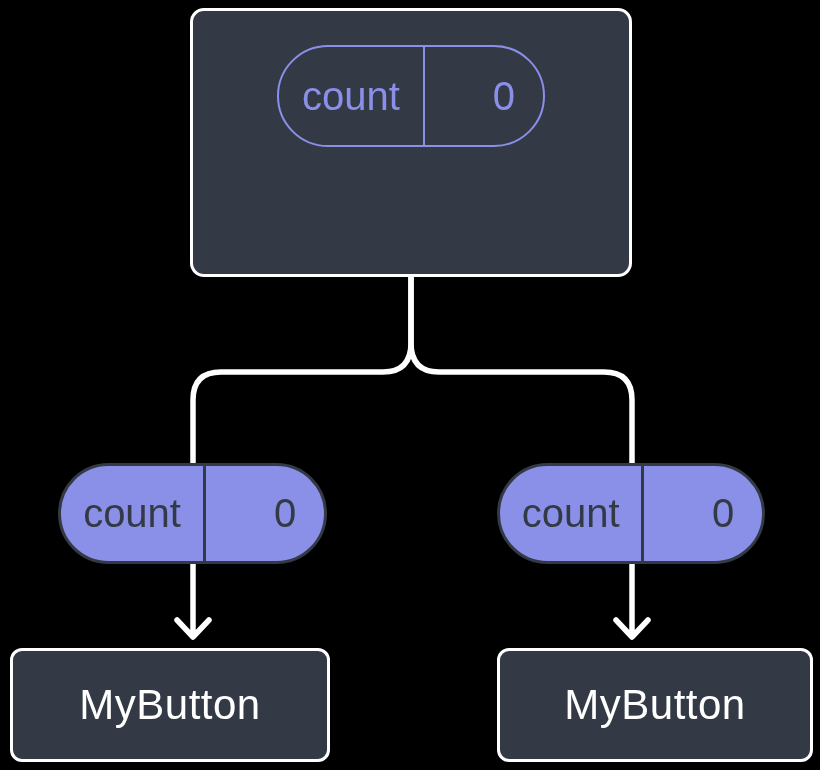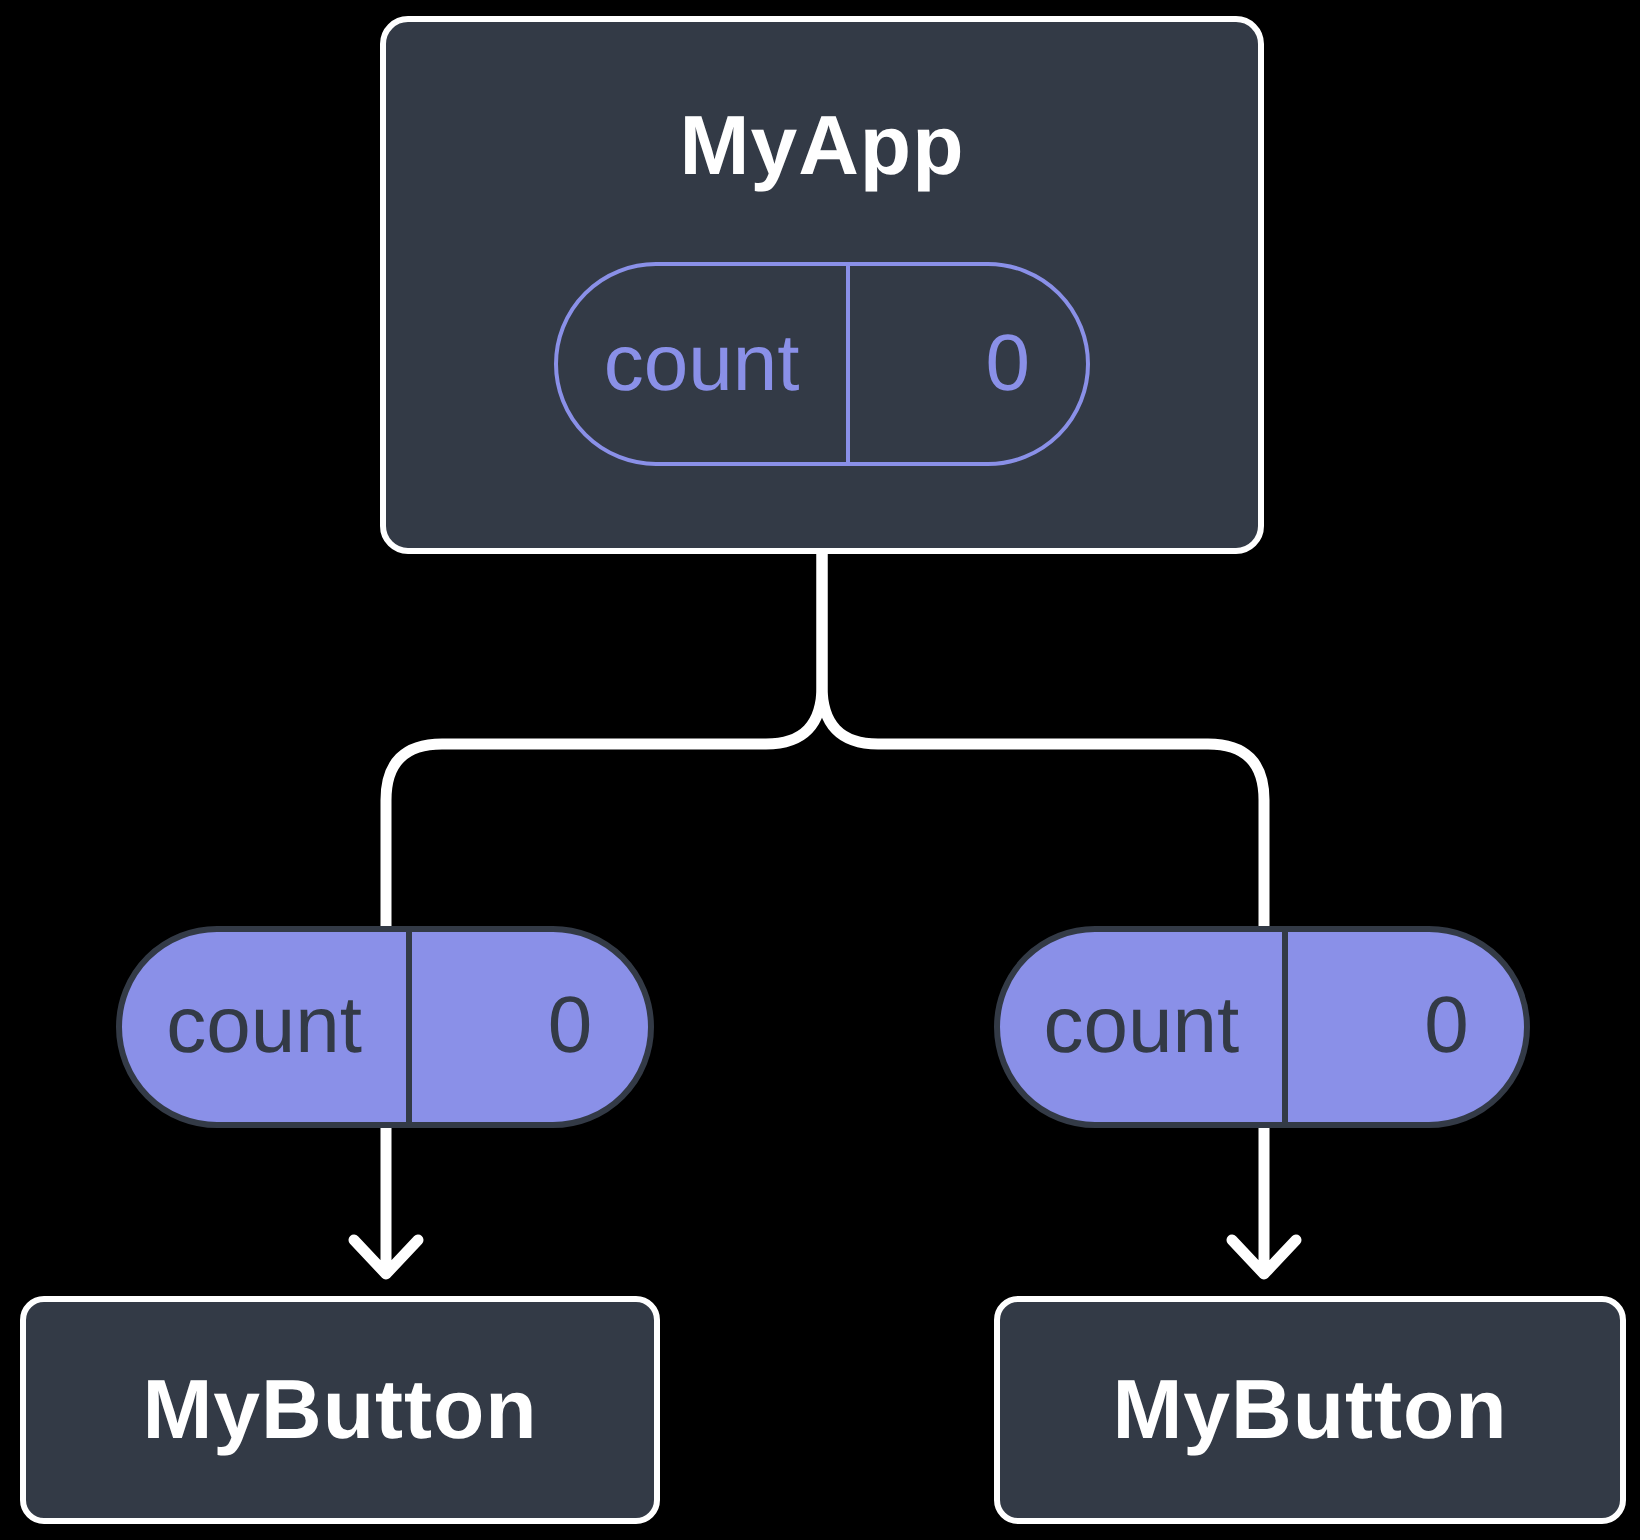--- a/index.html
+++ b/index.html
@@ -30,21 +30,21 @@
     flex-direction:column;justify-content:flex-start;
   }
   .box-title{
     color:var(--white-text);font-size:42px;font-weight:600;
     line-height:48px;margin-top:38px;letter-spacing:0.5px;
   }
   .child-box{border-radius:12px;}
   .child-left{left:10px;top:648px;width:320px;height:114px;}
   .child-right{left:497px;top:648px;width:316px;height:114px;}
   .child-label{
-    color:var(--white-text);font-size:42px;font-weight:700;letter-spacing:0.5px;
+    color:var(--white-text);font-size:42px;font-weight:400;letter-spacing:0.5px;
   }
 
   
   .pill{
     display:flex;align-items:stretch;overflow:hidden;
     border-radius:60px;font-size:40px;gap:40px;
   }
   .pill .seg{
     display:flex;align-items:center;justify-content:center;
   }
@@ -74,21 +74,20 @@
     fill:none;stroke:var(--wire);stroke-width:5.5;
     stroke-linecap:round;stroke-linejoin:round;
   }
 </style>
 </head>
 <body>
 
 <div class="stage">
 
   <div class="comp-box app-box">
-    <div class="box-title">MyApp</div>
     <div class="pill pill-outline">
       <div class="seg seg-key">count</div>
       <div class="seg seg-val">0</div>
     </div>
   </div>
 
   <svg class="wires" width="820" height="770" viewBox="0 0 820 770">
     <path class="wire" d="M411 277 L411 343 Q411 372 383 372 L221 372 Q193 372 193 400 L193 464"></path>
     <path class="wire" d="M411 277 L411 343 Q411 372 439 372 L604 372 Q632 372 632 400 L632 464"></path>
     <path class="arrow" d="M193 564 L193 636 M177 620 L193 637 L209 620"></path>

